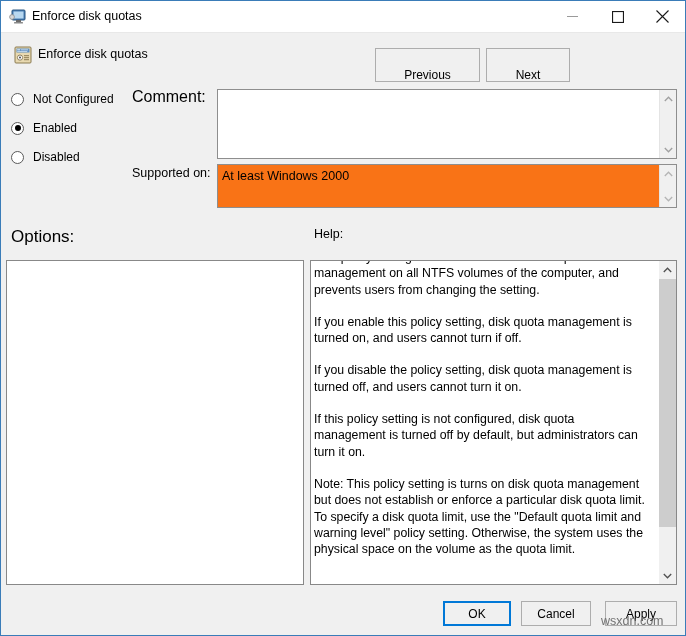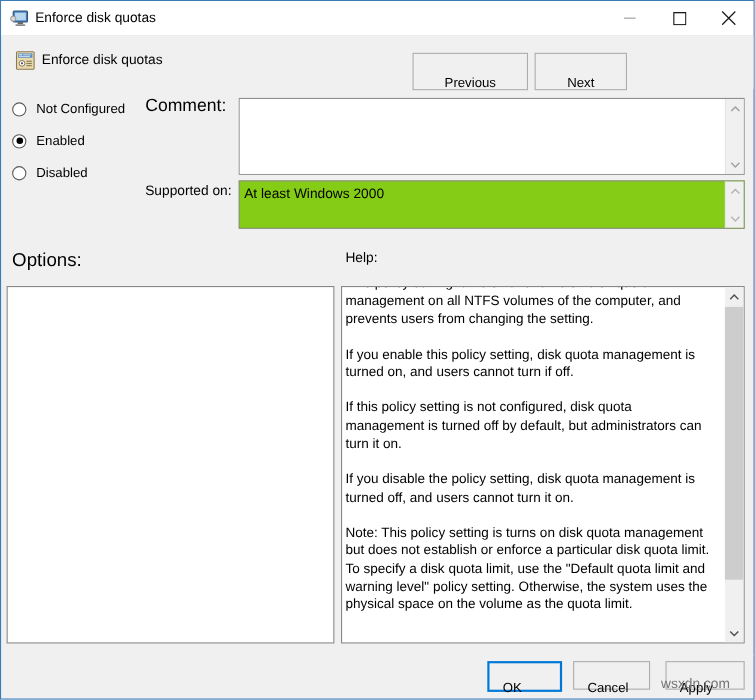--- a/index.html
+++ b/index.html
@@ -146,21 +146,21 @@
     color: #000000;
     background: #ffffff;
   }
 
   
   #supported-box {
     position: absolute;
     left: 216px; top: 163px;
     width: 460px; height: 44px;
     border: 1px solid #8e8e8e;
-    background: #84cc16;
+    background: #f97316;
   }
   #supported-text {
     position: absolute;
     left: 4px; top: 4px;
     width: 432px;
     font-size: 12.5px;
     color: #000000;
   }
 
   
@@ -252,22 +252,22 @@
   }
   .footbtn {
     position: absolute; top: 600px;
     height: 25px;
     background: #f0f0f0;
     border: 1px solid #adadad;
     font-family: "Liberation Sans", sans-serif;
     font-size: 12px;
     color: #000000;
     cursor: default;
-    padding: 12px;
-    text-align: left;
+    padding: 1px;
+    text-align: center;
     line-height: 23px;
   }
   #btn-ok {
     left: 442px; width: 68px;
     border: 2px solid #0078d7;
     line-height: 21px;
   }
   #btn-cancel { left: 520px; width: 70px; }
   #btn-apply  { left: 604px; width: 72px; }
 
@@ -384,22 +384,22 @@
 
   <span id="options-label">Options:</span>
   <span id="help-label">Help:</span>
 
   <div id="options-panel"></div>
 
   <div id="help-panel">
     <div id="help-text">
         <p>This policy setting turns on and turns off disk quota management on all NTFS volumes of the computer, and prevents users from changing the setting.</p>
         <p>If you enable this policy setting, disk quota management is turned on, and users cannot turn if off.</p>
+        <p>If you disable the policy setting, disk quota management is turned off, and users cannot turn it on.</p>
         <p>If this policy setting is not configured, disk quota management is turned  off by default, but administrators can turn it on.</p>
-        <p>If you disable the policy setting, disk quota management is turned off, and users cannot turn it on.</p>
         <p>Note: This policy setting is turns on disk quota management but does not establish or enforce a particular disk quota limit. To specify a disk quota limit, use the "Default quota limit and warning level" policy setting. Otherwise, the system uses the physical space on the volume as the quota limit.</p>
       </div>
     <div id="help-sb">
       <span class="arrow up">
         <svg width="9" height="6" viewBox="0 0 9 6">
             <path d="M0.8 5 L4.5 1.2 L8.2 5" stroke="#505050" stroke-width="1.3" fill="none"></path>
           </svg>
       </span>
       <div id="help-sb-thumb"></div>
       <span class="arrow down">

